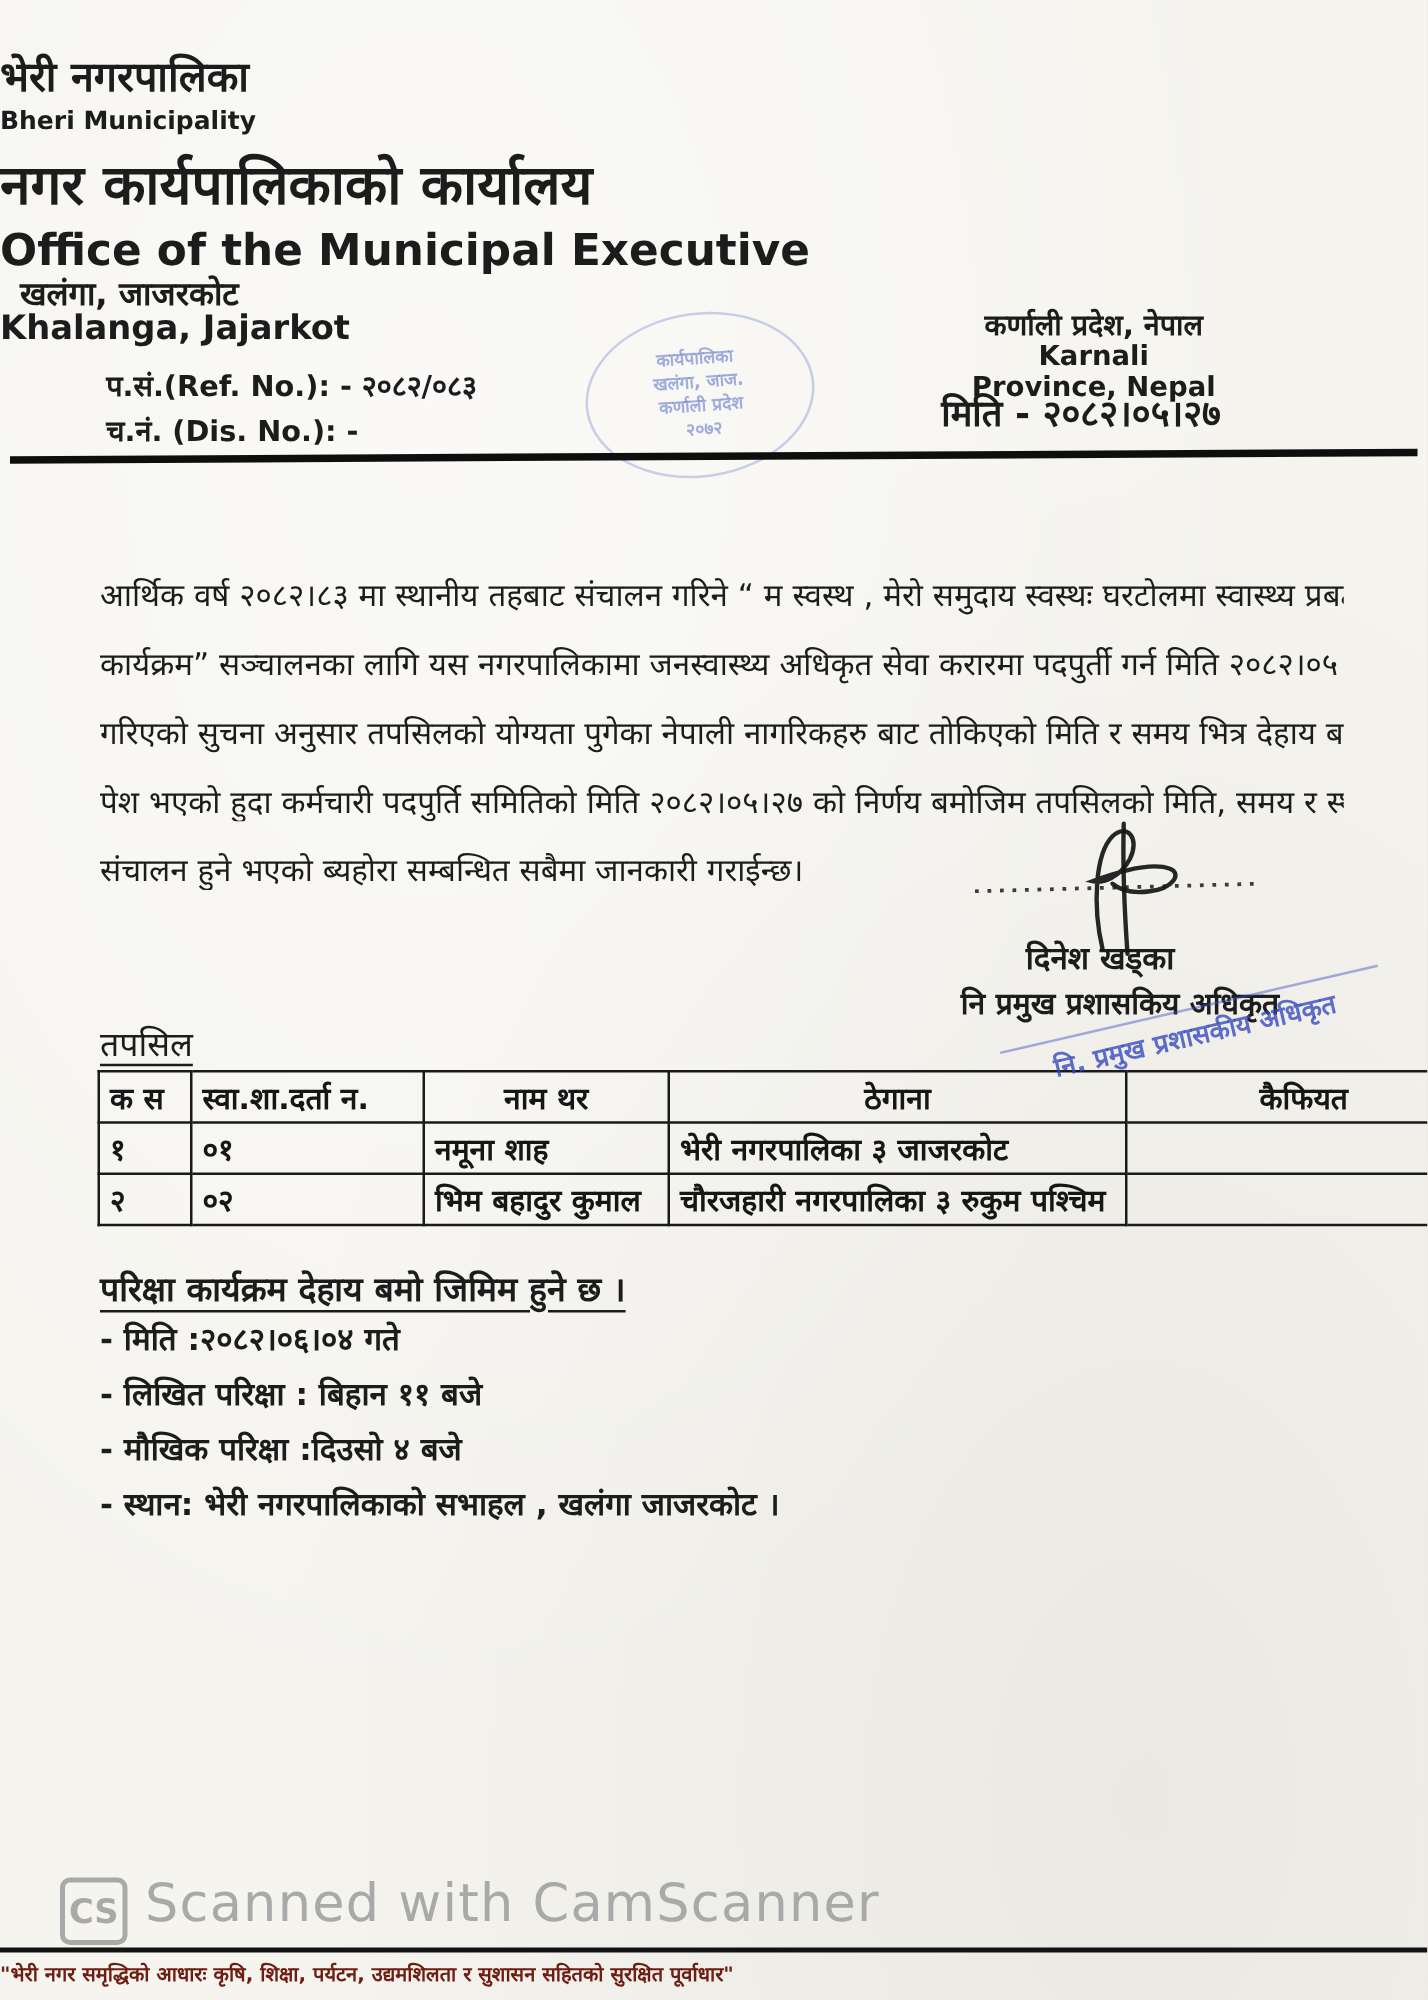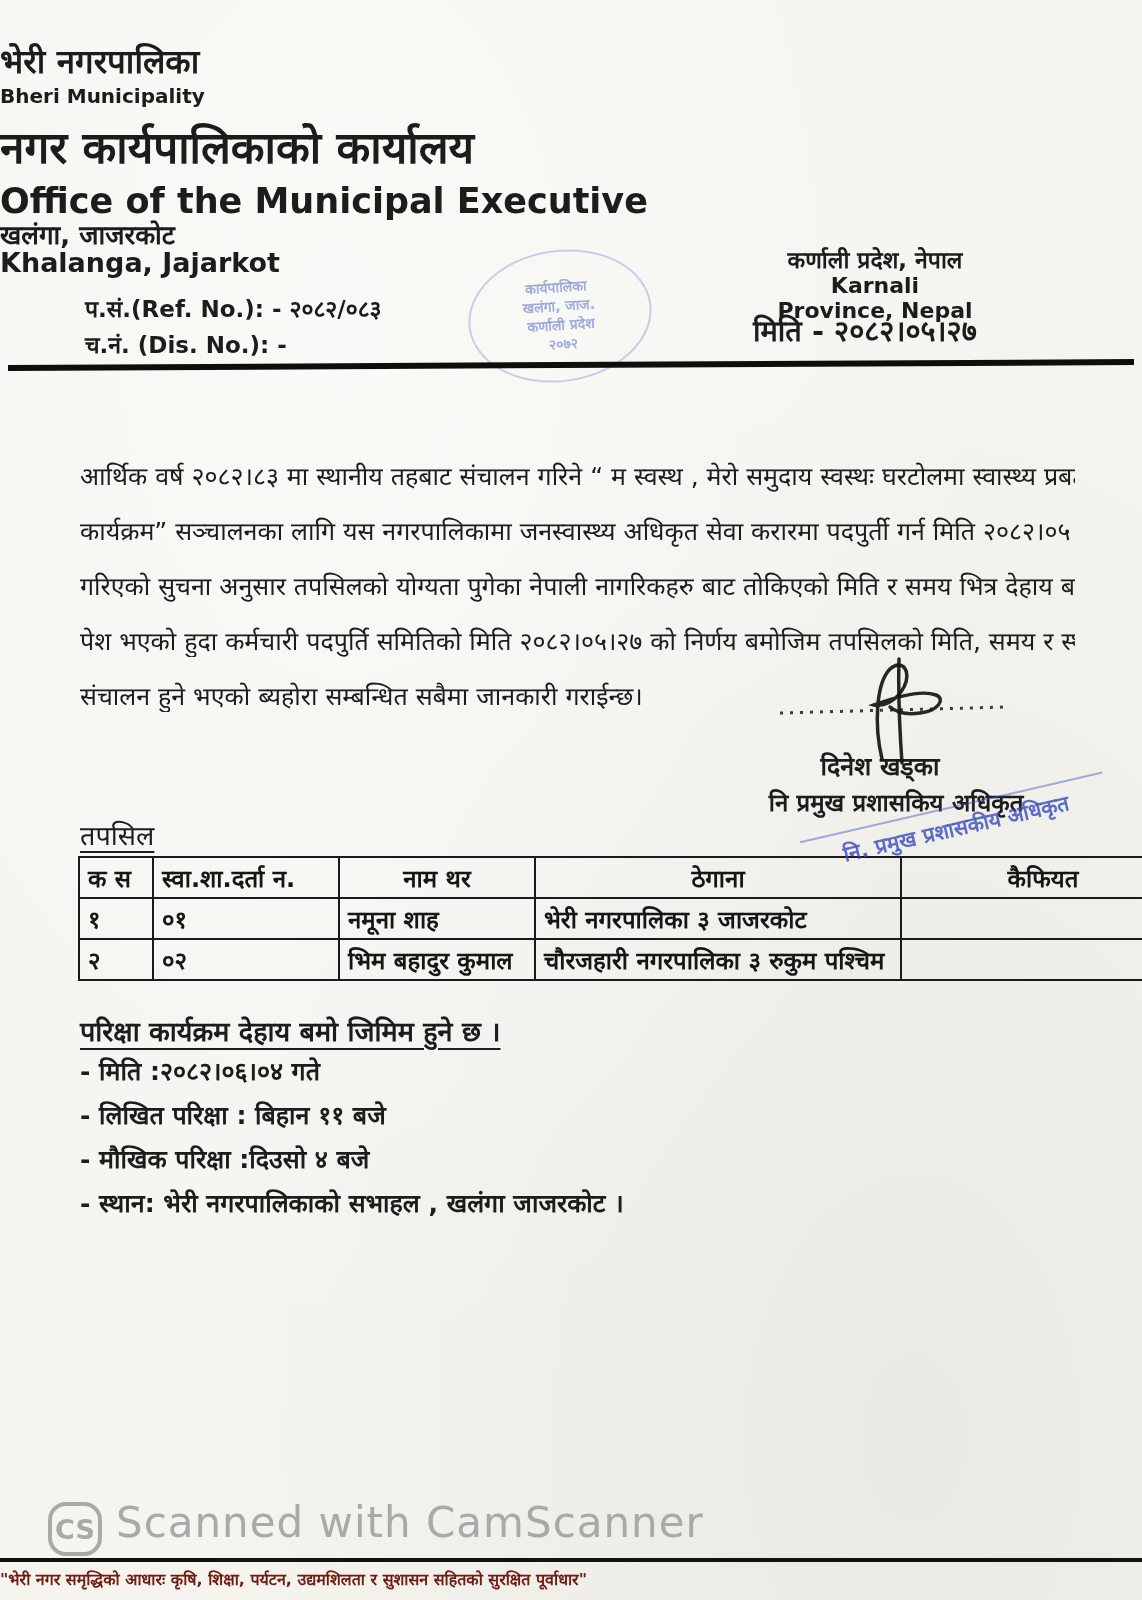--- a/index.html
+++ b/index.html
@@ -20,21 +20,21 @@
   }
   .abs { position: absolute; }
   .ctr { left: 0; width: 1026px; }
   .nowrap { white-space: nowrap; overflow: hidden; }
 
   
   .org-np   { top: 38px;  font-size: 33px; font-weight: 600; }
   .org-en   { top: 84px;  font-size: 20px; font-weight: bold; }
   .office-np{ top: 116px; font-size: 44px; font-weight: 600; }
   .office-en{ top: 170px; font-size: 35px; font-weight: bold; margin-top: 11px; }
-  .place-np { top: 216px; font-size: 26px; font-weight: 600; }
+  .place-np { top: 216px; font-size: 26px; font-weight: 600; padding-left: 16px; }
   .place-en { top: 247px; font-size: 27px; font-weight: bold; }
 
   .ref-no { left: 85px; top: 292px; font-size: 23px; font-weight: bold; }
   .dis-no { left: 85px; top: 328px; font-size: 23px; font-weight: bold; }
 
   .prov-np { left: 770px; top: 243px; width: 210px; text-align: center; font-size: 23px; font-weight: 600; }
   .prov-en { left: 770px; top: 273px; width: 210px; text-align: center; font-size: 22px; font-weight: bold; }
   .date-ln { left: 753px; top: 310px; font-size: 29px; font-weight: 600; }
 
   
@@ -95,21 +95,21 @@
   th.c2, th.c3, th.c4 { text-align: center; }
   td.c3 { text-align: left; }
   table.detail tr { height: 40px; }
 
   .sched-head { left: 80px; top: 1012px; font-size: 27px; font-weight: bold; text-decoration: underline; text-underline-offset: 7px; }
   .sched-item { left: 80px; font-size: 25px; font-weight: 600; }
   .si0 { top: 1053px; } .si1 { top: 1097px; } .si2 { top: 1141px; } .si3 { top: 1185px; }
 
   .cs-badge {
     left: 48px; top: 1502px; width: 46px; height: 46px;
-    border: 4px solid #a9a9a9; border-radius: 18px;
+    border: 4px solid #a9a9a9; border-radius: 8px;
     color: #a9a9a9; font-size: 27px; font-weight: bold;
     display: flex; align-items: center; justify-content: center;
   }
   .cs-text { left: 116px; top: 1498px; font-size: 42px; color: #a9a9a9; letter-spacing: 1px; }
 
   .footer-line { left: 0; top: 1558px; width: 1142px; height: 4px; background: #121212; }
   .footer-motto { top: 1568px; font-size: 16px; font-weight: bold; }
 </style>
 </head>
 <body>

